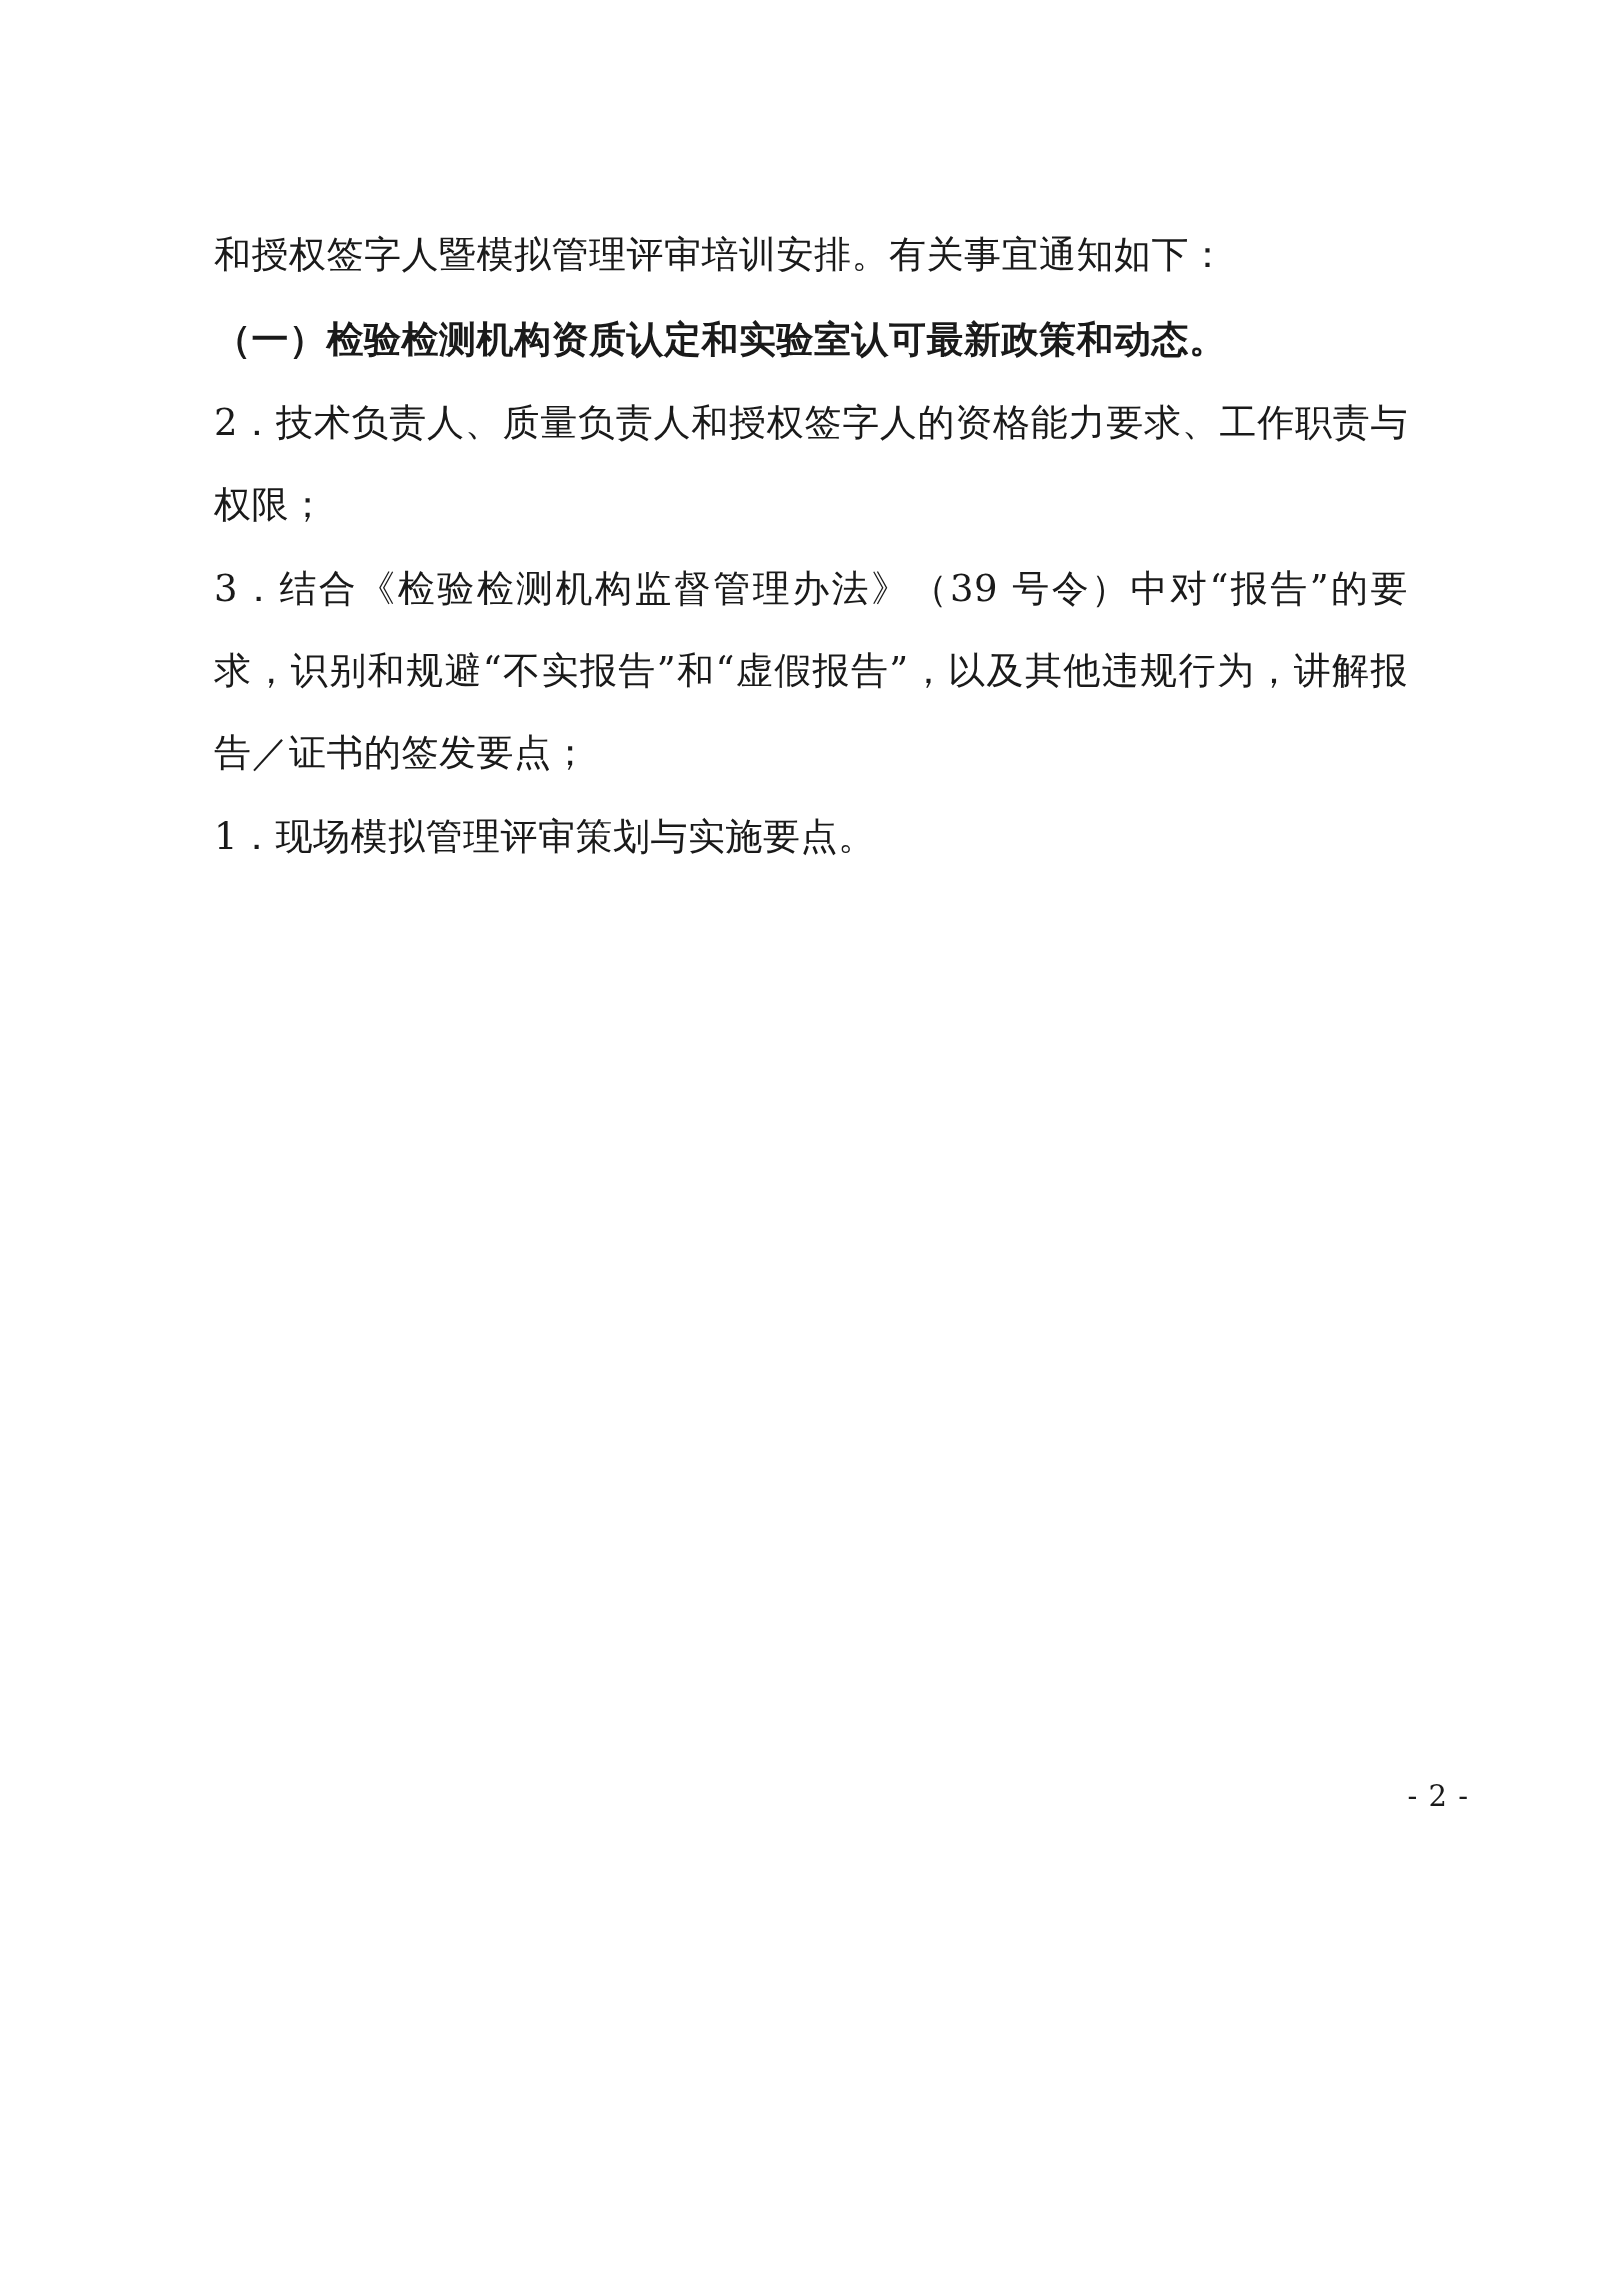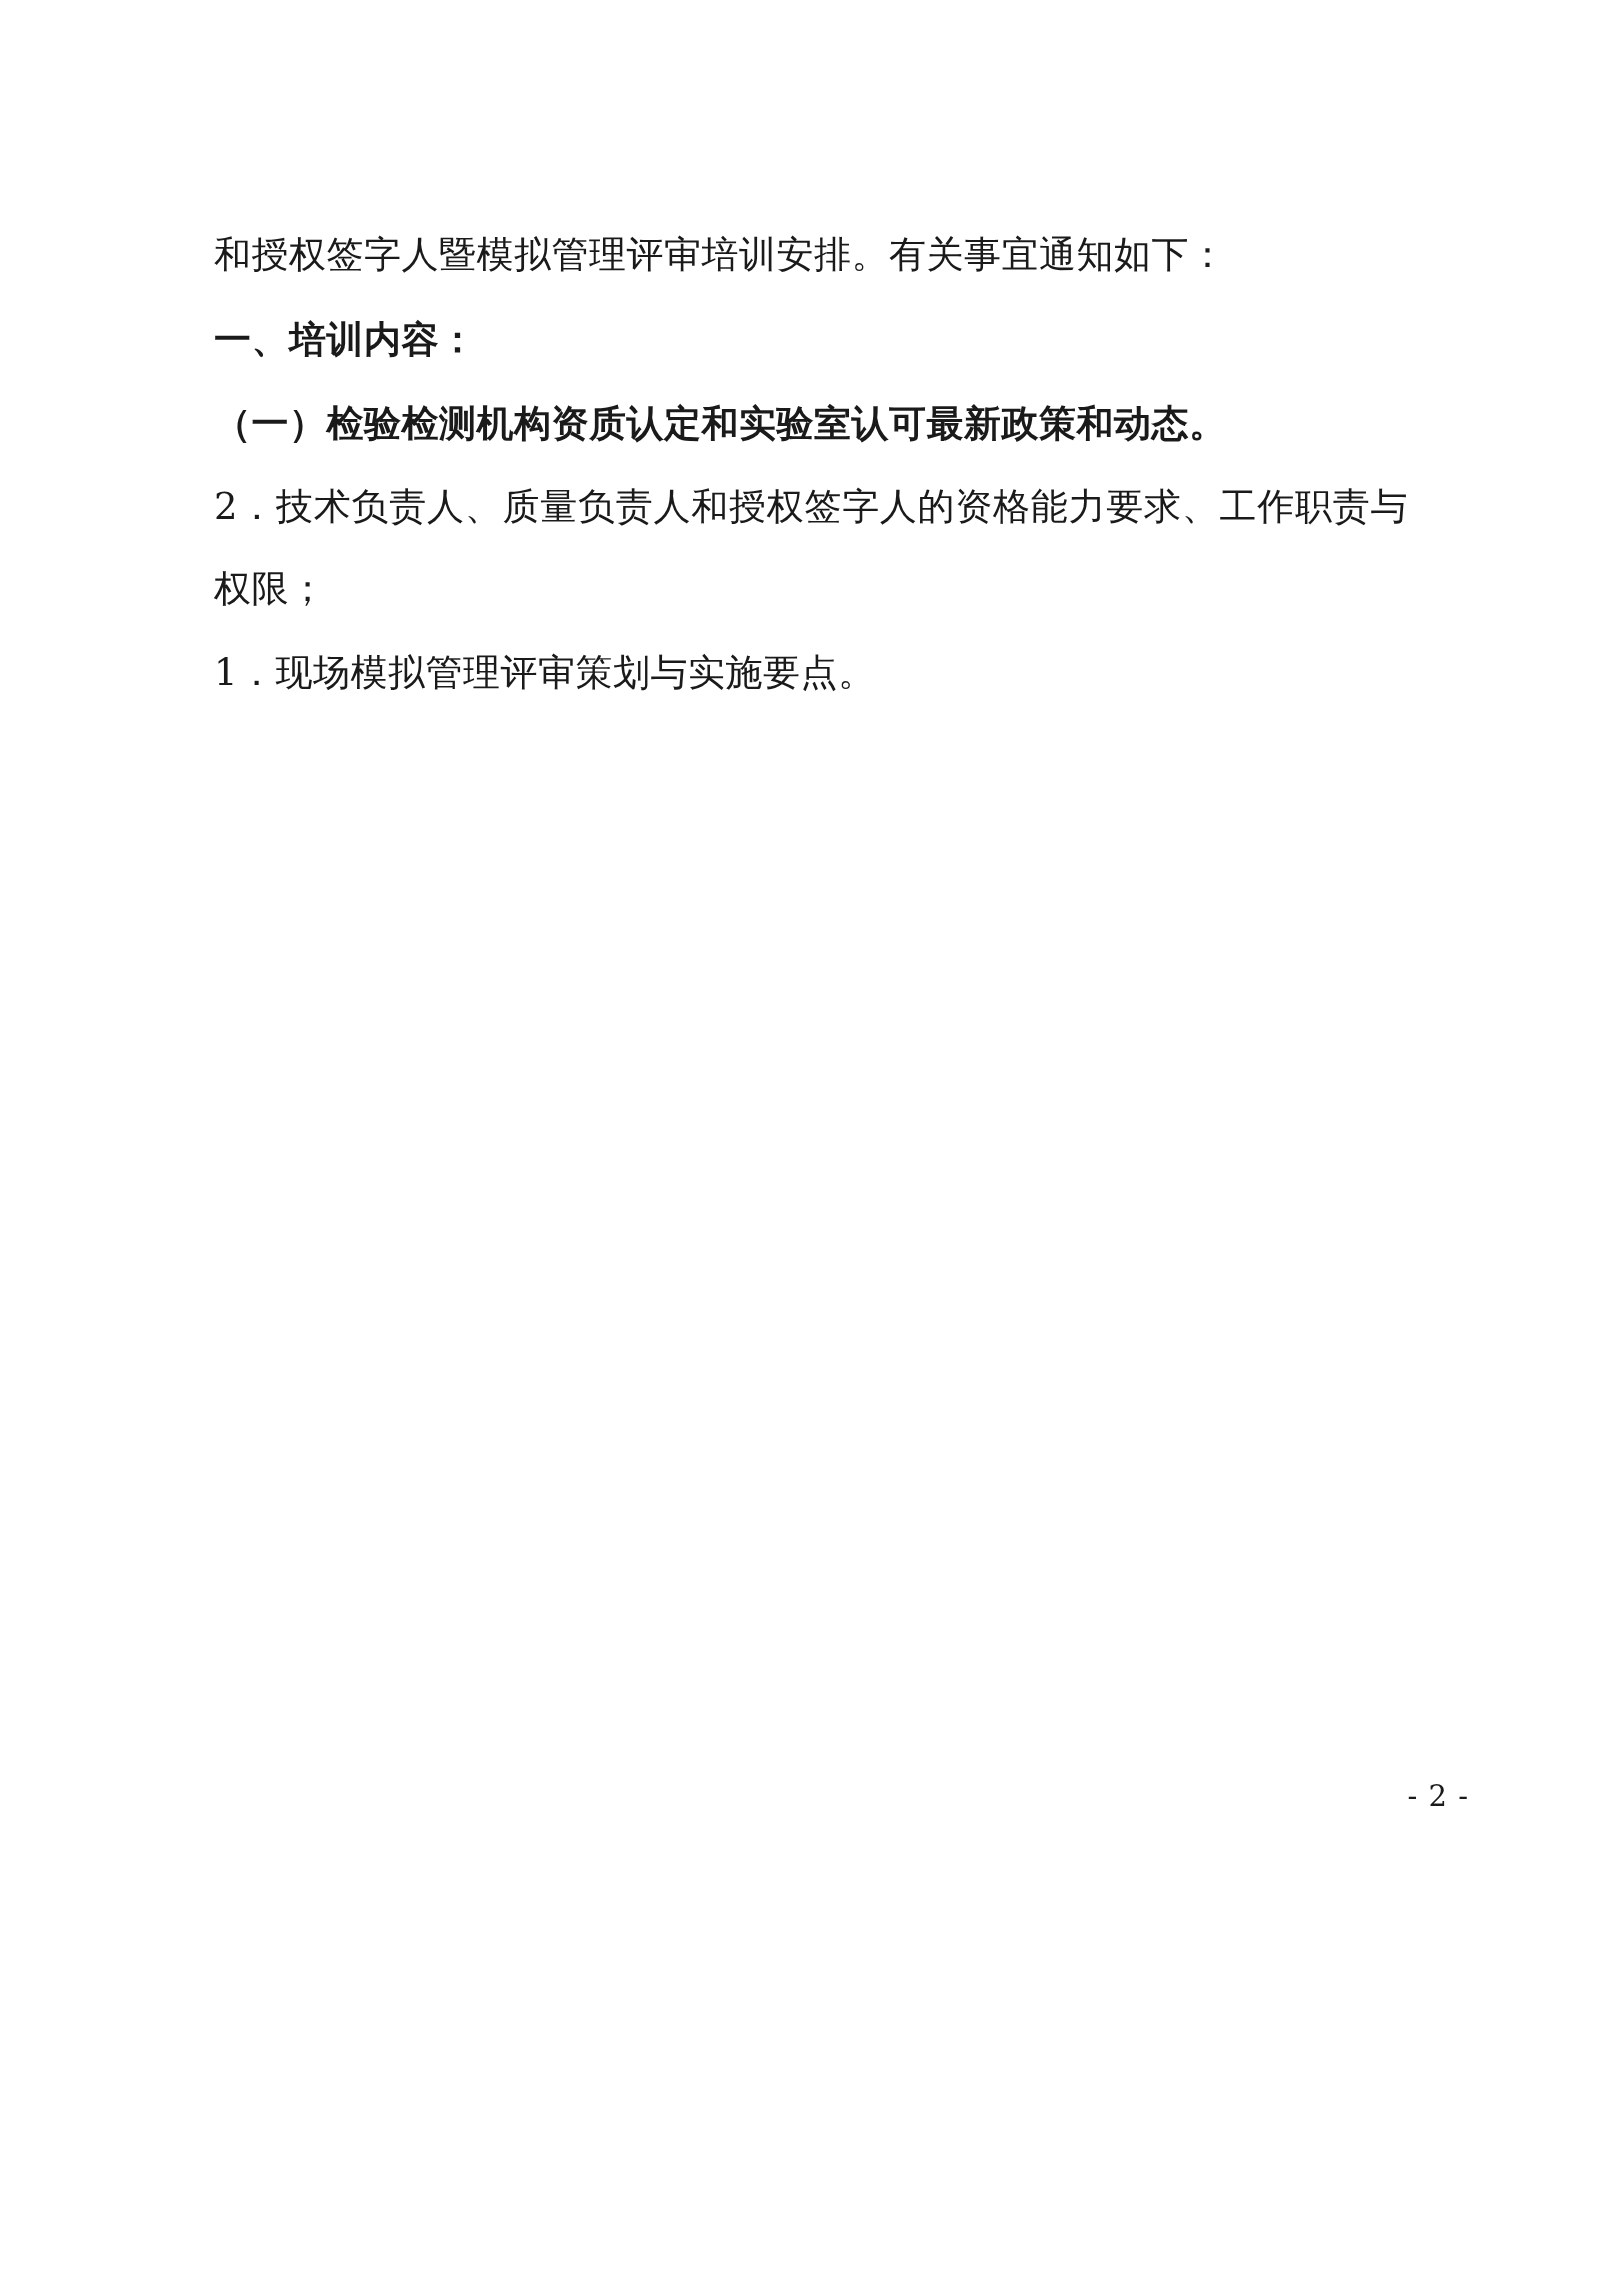--- a/index.html
+++ b/index.html
@@ -47,28 +47,28 @@
   }
 </style>
 </head>
 <body>
 
 <div class="page">
   <div class="content">
 
     <p class="para">和授权签字人暨模拟管理评审培训安排。有关事宜通知如下：</p>
 
-    <p class="para bold">一、培训内容：</p>
 
     <p class="para bold">（一）检验检测机构资质认定和实验室认可最新政策和动态。</p>
 
 
 
     <p class="para">2．技术负责人、质量负责人和授权签字人的资格能力要求、工作职责与权限；</p>
 
+    <p class="para">3．结合《检验检测机构监督管理办法》（39 号令）中对“报告”的要求，识别和规避“不实报告”和“虚假报告”，以及其他违规行为，讲解报告／证书的签发要点；</p>
 
 
     <p class="para">1．现场模拟管理评审策划与实施要点。</p>
 
   </div>
 
   <div class="page-number">- 2 -</div>
 </div>
 
 

